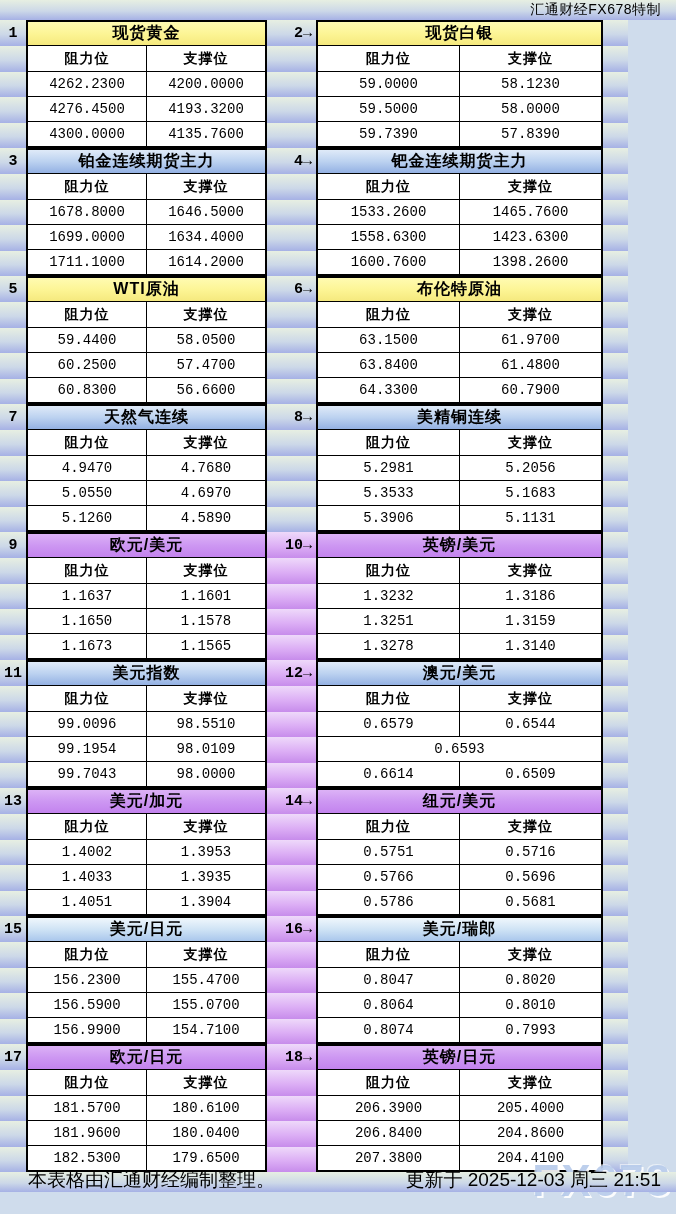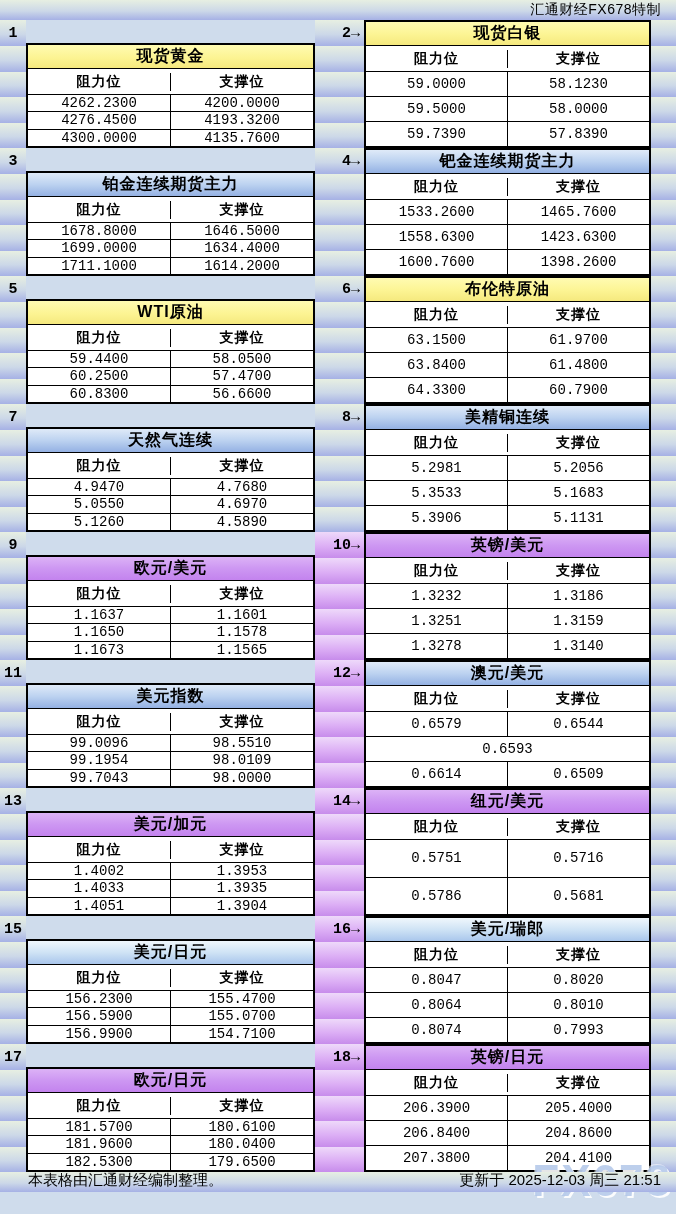--- a/index.html
+++ b/index.html
@@ -45,57 +45,57 @@
     font-size: 15px;
     white-space: nowrap;
   }
 
   .panel {
     border: 2px solid #000;
     display: flex;
     flex-direction: column;
     background: #fff;
   }
-  .panel-left  { width: 289px; margin-top: 23px; }
+  .panel-left  { width: 241px; }
   .panel-right { width: 287px; }
   .ptitle {
     flex: 0 0 24px;
     display: flex;
     align-items: center;
     justify-content: center;
     font-weight: bold;
     font-size: 16px;
     border-bottom: 1px solid #000;
     letter-spacing: 1px;
   }
   .theme-yellow .ptitle { background: linear-gradient(180deg, #fffbb2 0%, #fcf493 55%, #f5e97e 100%); }
   .theme-blue   .ptitle { background: linear-gradient(180deg, #dfeaf8 0%, #bcd2f0 50%, #94b1e3 100%); }
   .theme-cyan   .ptitle { background: linear-gradient(180deg, #f0f7fc 0%, #cfe3f5 50%, #a9c6ec 100%); }
   .theme-purple .ptitle { background: linear-gradient(180deg, #dcb2f6 0%, #cd97f2 50%, #c383ee 100%); }
 
   .prow2 { display: flex; }
-  .thead { flex: 0 0 25px; font-weight: bold; align-items: center; }
+  .thead { flex: 0 0 25px; font-weight: bold; }
   .trow  { flex: 1; border-top: 1px solid #000; }
   .th, .td {
     flex: 1;
     display: flex;
     align-items: center;
     justify-content: center;
   }
   .th { font-size: 14px; letter-spacing: 1px; }
   .th + .th, .td + .td { border-left: 1px solid #000; }
   .td { font-family: "Liberation Mono", monospace; font-size: 14px; }
 
   .footer {
     height: 20px;
     display: flex;
     align-items: center;
     justify-content: space-between;
     padding: 0 15px 4px 28px;
-    font-size: 15px;
+    font-size: 19px;
     position: relative;
     z-index: 3;
   }
   .watermark {
     position: absolute;
     right: 4px;
     bottom: 8px;
     z-index: 2;
     font-size: 44px;
     font-weight: bold;
@@ -545,20 +545,24 @@
           <div class="ptitle">纽元/美元</div>
           <div class="prow2 thead">
             <div class="th">阻力位</div>
             <div class="th">支撑位</div>
           </div>
           <div class="prow2 trow">
             <div class="td">0.5751</div>
             <div class="td">0.5716</div>
           </div>
           <div class="prow2 trow">
+            <div class="td">0.5766</div>
+            <div class="td">0.5696</div>
+          </div>
+          <div class="prow2 trow">
             <div class="td">0.5786</div>
             <div class="td">0.5681</div>
           </div>
         </div>
         <div class="mcol mcol-right">
           <div class="mcell mc-t g-green"></div>
           <div class="mcell mc-h g-green"></div>
           <div class="mcell mc-d g-green"></div>
           <div class="mcell mc-d g-green"></div>
           <div class="mcell mc-d g-green"></div>

